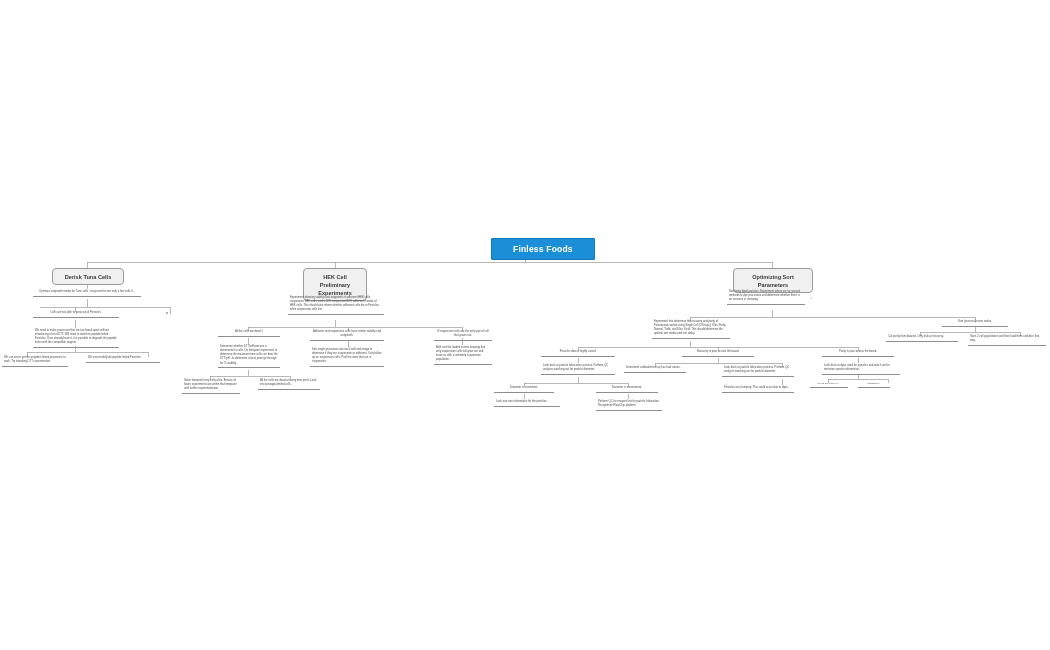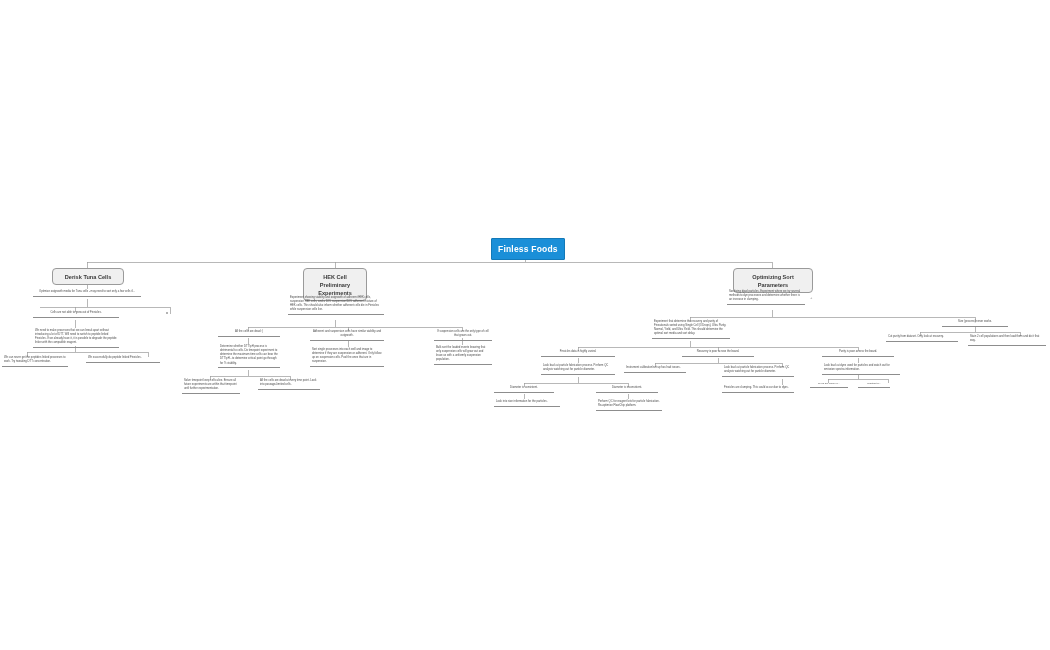--- a/index.html
+++ b/index.html
@@ -12,21 +12,21 @@
   #canvas{position:absolute;inset:0;}
   svg#links{position:absolute;left:0;top:0;width:1050px;height:650px;pointer-events:none;}
   .node{position:absolute;box-sizing:border-box;}
 
   
   .root{
     background:#1a8fd8;color:#ffffff;
     border:1px solid #1379b8;
     font-size:8.5px;font-weight:bold;
     text-align:left;letter-spacing:.2px;
-    padding:5px 6px;white-space:nowrap;
+    padding:5px 21px;white-space:nowrap;
     border-radius:1px;
   }
   
   .branch{
     background:#f0f0f0;border:1px solid #9a9a9a;border-radius:4px;
     font-size:5.6px;font-weight:bold;color:#3a3a3a;
     text-align:center;padding:3.5px 6px;line-height:1.45;
   }
   
   .tnode{

